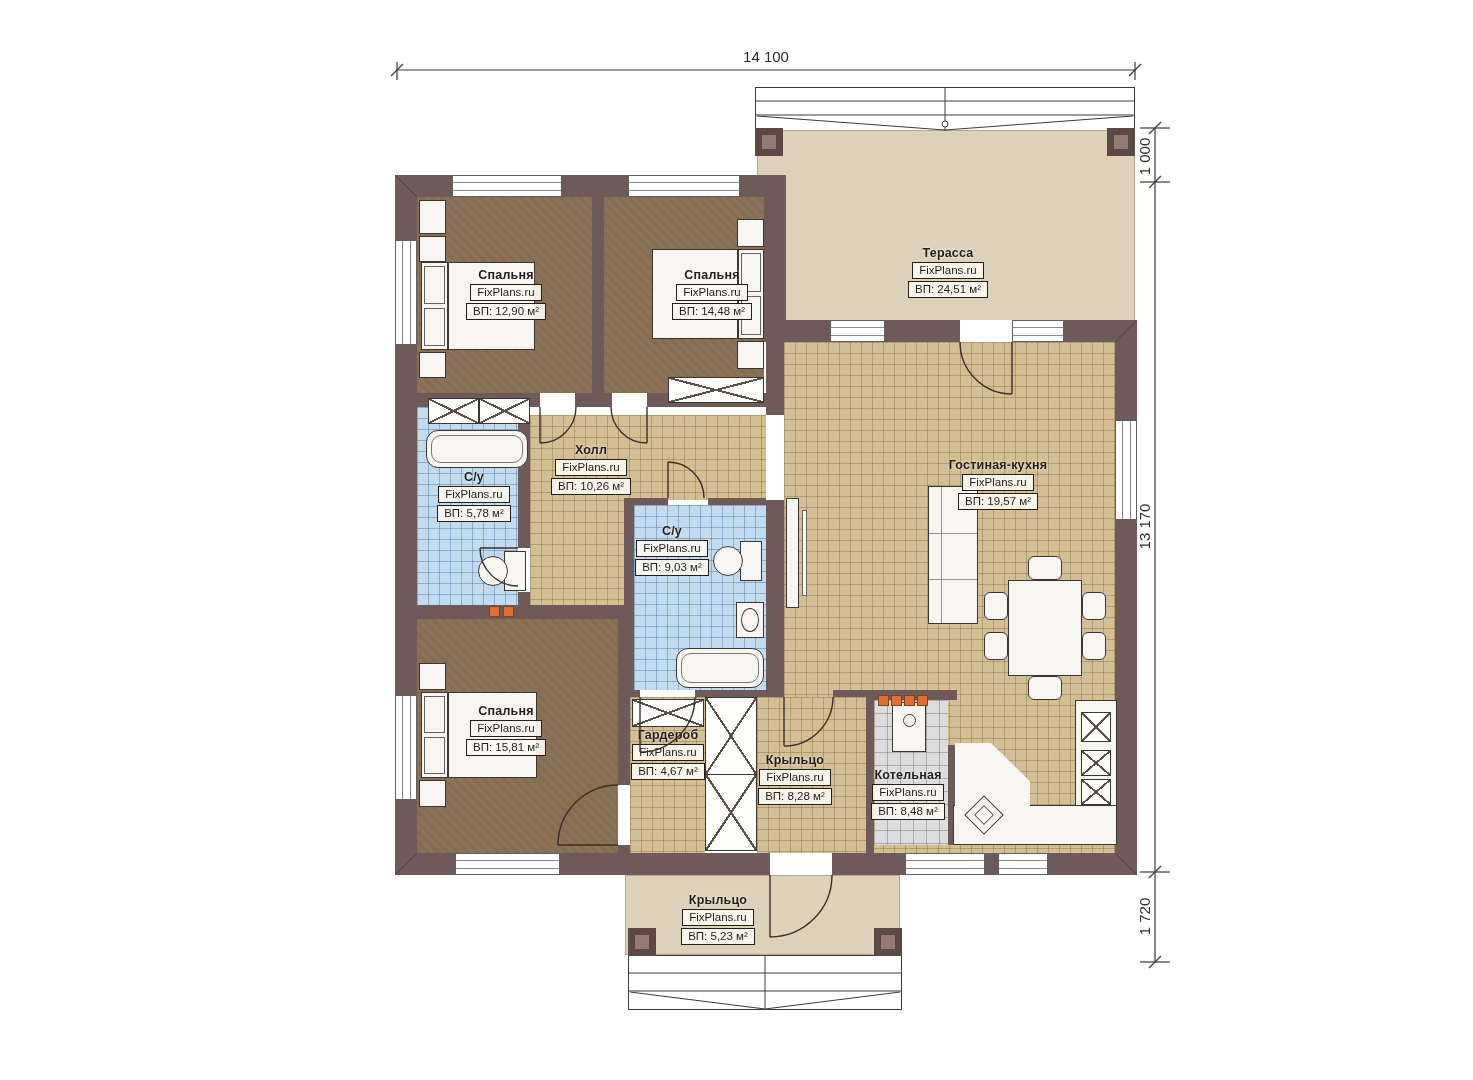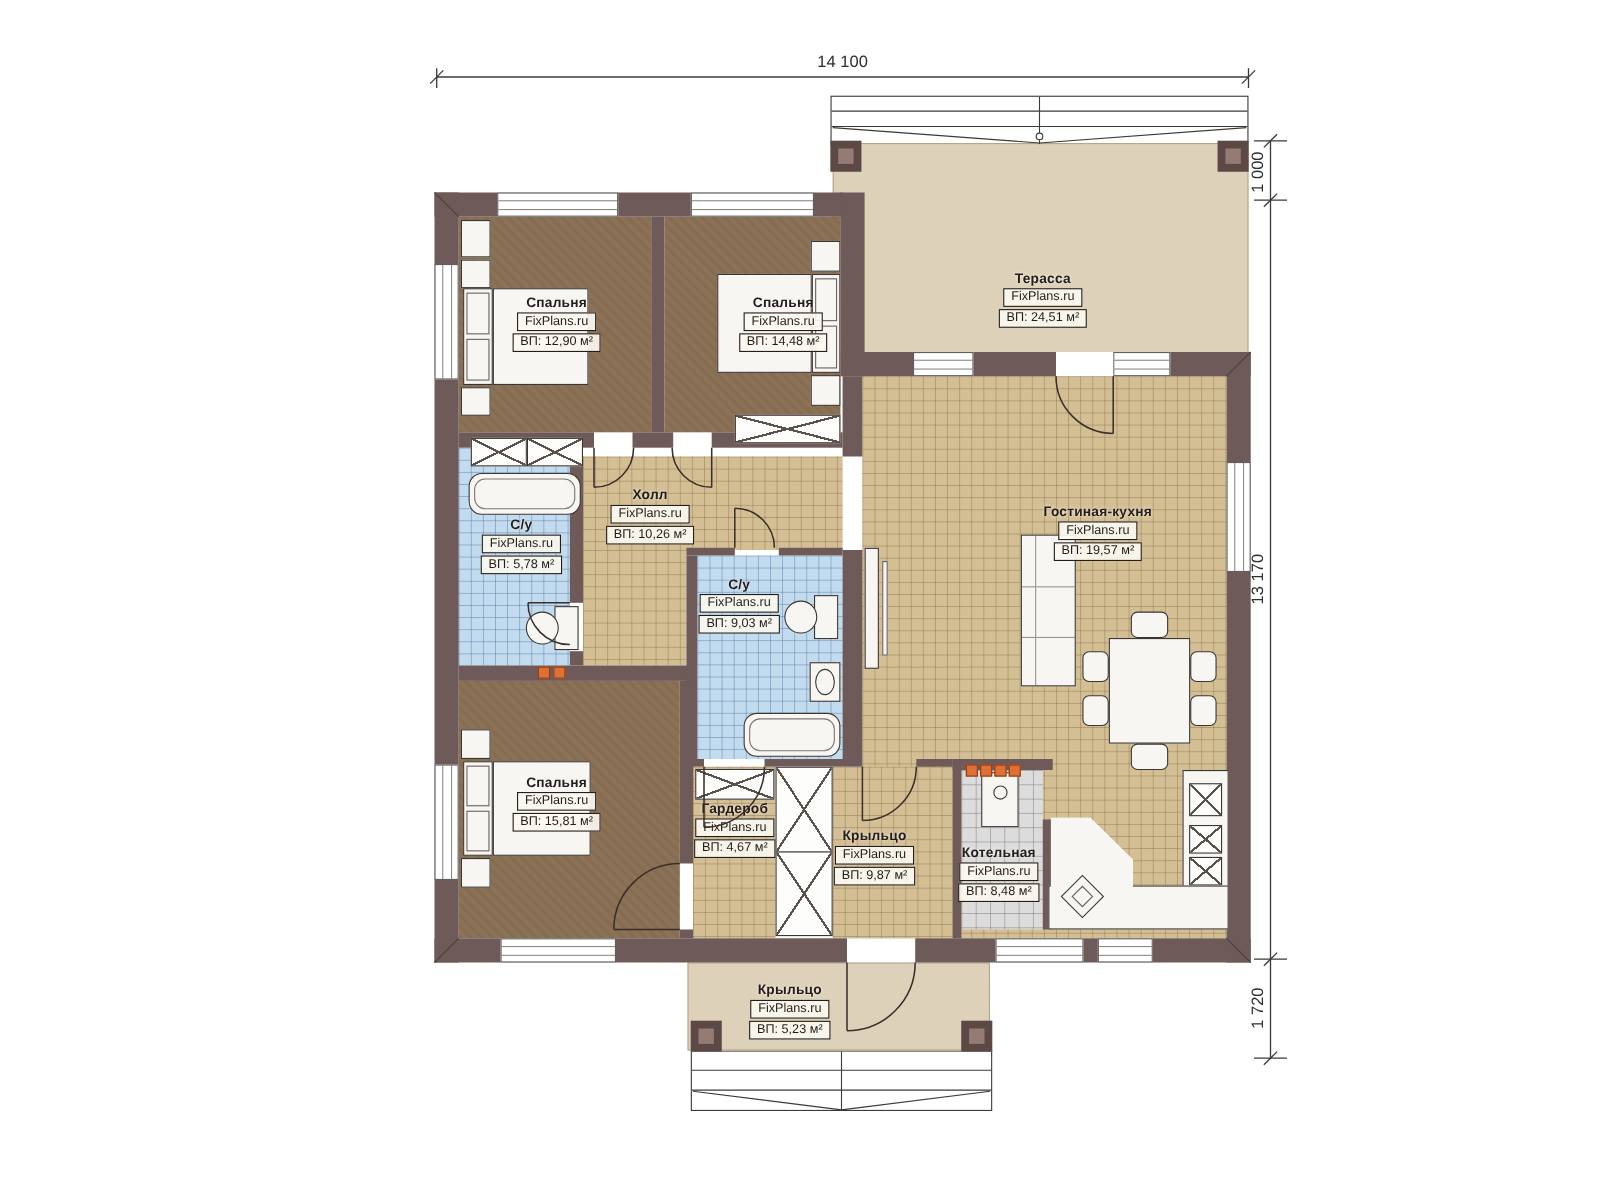--- a/index.html
+++ b/index.html
@@ -230,21 +230,21 @@
     <div class="rl-box">ВП: 15,81 м²</div>
   </div>
   <div class="room-label" style="left:610px;top:728px;">
     <div class="rl-name">Гардероб</div>
     <div class="rl-box">FixPlans.ru</div>
     <div class="rl-box">ВП: 4,67 м²</div>
   </div>
   <div class="room-label" style="left:737px;top:753px;">
     <div class="rl-name">Крыльцо</div>
     <div class="rl-box">FixPlans.ru</div>
-    <div class="rl-box">ВП: 9,87 м²</div>
+    <div class="rl-box">ВП: 8,28 м²</div>
   </div>
   <div class="room-label" style="left:850px;top:768px;">
     <div class="rl-name">Котельная</div>
     <div class="rl-box">FixPlans.ru</div>
     <div class="rl-box">ВП: 8,48 м²</div>
   </div>
   <div class="room-label" style="left:660px;top:893px;">
     <div class="rl-name">Крыльцо</div>
     <div class="rl-box">FixPlans.ru</div>
     <div class="rl-box">ВП: 5,23 м²</div>

